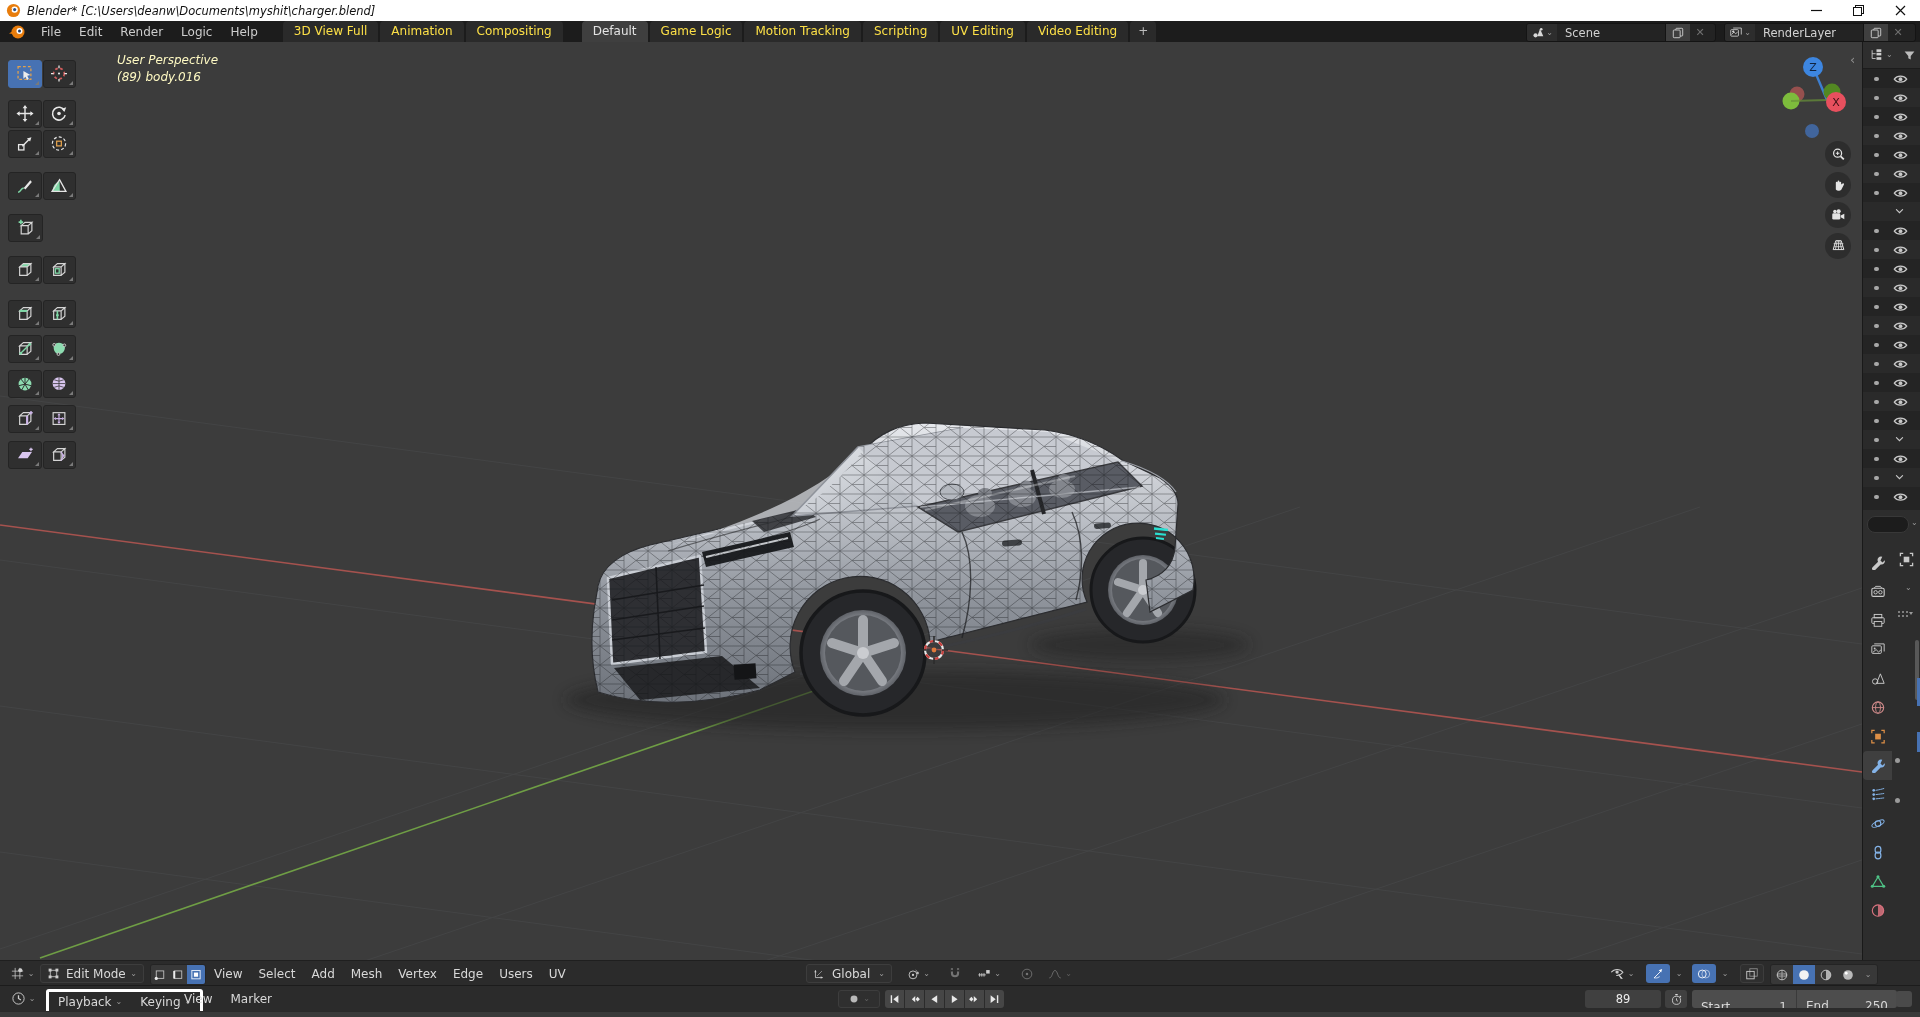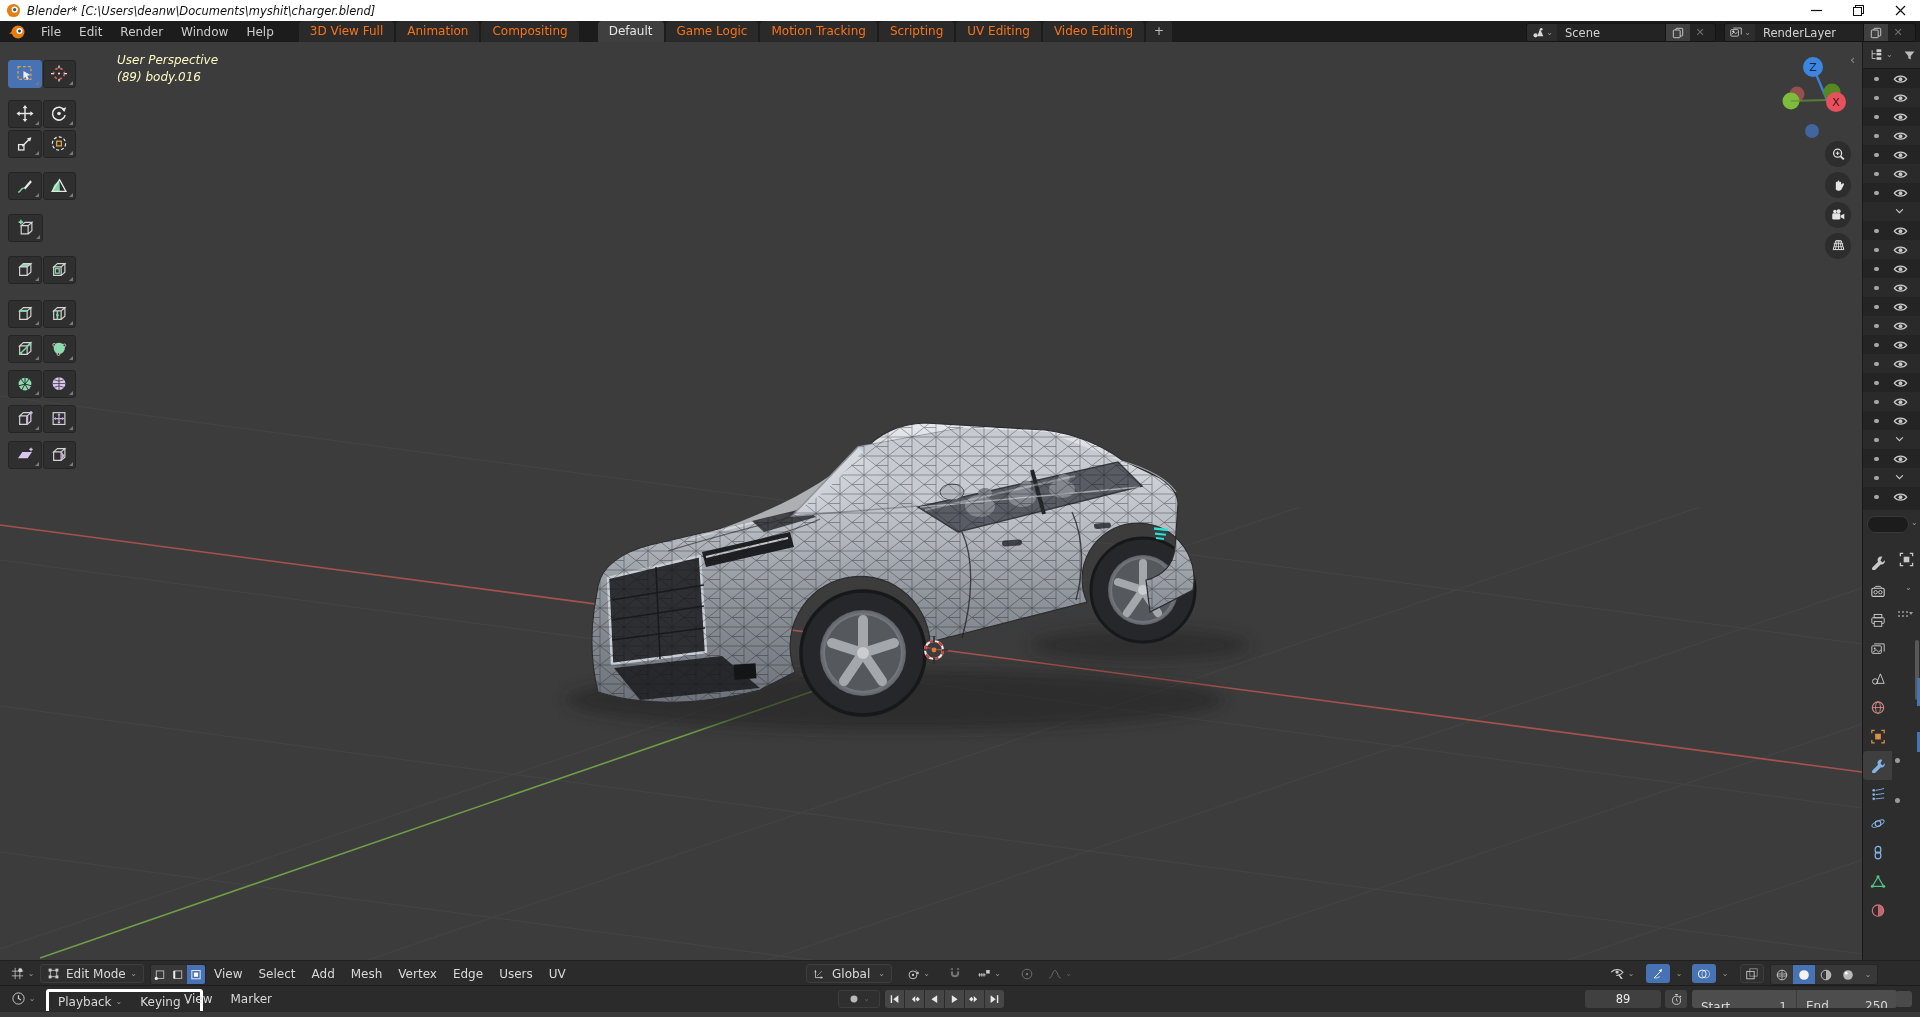--- a/index.html
+++ b/index.html
@@ -10,21 +10,21 @@
   #titlebar{position:absolute;left:0;top:0;width:1920px;height:21px;background:#ffffff;color:#111;
             display:flex;align-items:center;font-style:italic;}
   #titlebar .tlogo{margin:0 6px 0 6px;width:15px;height:15px;}
   #titlebar .ttext{font-size:11.5px;color:#111;}
   .winctl{position:absolute;top:0;width:40px;height:21px;display:flex;align-items:center;justify-content:center;color:#111;}
   
   #menubar{position:absolute;left:0;top:21px;width:1920px;height:21px;background:#1c1c1c;display:flex;align-items:center;}
   #mb-logo{width:18px;height:16px;margin:0 6px 0 8px;}
   .menu-item{padding:2px 9px;color:#cdcdcd;font-size:12px;cursor:default;}
   #tabs{display:flex;align-items:flex-end;height:21px;margin-left:16px;gap:2px;}
-  .tab{height:21px;line-height:21px;padding:0 11px;font-size:12px;color:#f97316;background:#2a2a2a;border-radius:4px 4px 0 0;}
+  .tab{height:21px;line-height:21px;padding:0 11px;font-size:12px;color:#fde047;background:#2a2a2a;border-radius:4px 4px 0 0;}
   .tab.active{background:#3f3f3f;color:#e4e4e4;margin-left:17px;}
   .tab.add{padding:0 8px;color:#bdbdbd;background:#2a2a2a;}
   .idblock{position:absolute;top:2px;height:17px;display:flex;align-items:stretch;background:#232323;border:1px solid #141414;border-radius:3px;overflow:hidden;}
   .idblock .seg-icon{width:30px;background:#2d2d2d;display:flex;align-items:center;justify-content:center;gap:1px;}
   .idblock .seg-text{padding:0 8px;display:flex;align-items:center;color:#d2d2d2;min-width:92px;font-size:11.5px;}
   .idblock .seg-copy{width:24px;background:#3f3f3f;display:flex;align-items:center;justify-content:center;border-left:1px solid #141414;}
   .idblock .seg-x{width:20px;display:flex;align-items:center;justify-content:center;color:#6f6f6f;font-size:11px;}
   .chev{color:#9a9a9a;font-size:8px;line-height:1;}
   
   #viewport{position:absolute;left:0;top:42px;width:1862px;height:918px;background:#3c3c3c;overflow:hidden;}
@@ -115,21 +115,21 @@
           <circle cx="10" cy="8" r="6.5" fill="#e87d0d"></circle>
           <circle cx="11.5" cy="7" r="3" fill="#fff"></circle>
           <circle cx="11.5" cy="7" r="1.5" fill="#1e3a66"></circle>
           <path d="M1 9.5 L8 5 L6 10 Z" fill="#e87d0d"></path>
         </svg>
   </span>
   <span id="wm-menus" style="display:flex">
         <span class="menu-item">File</span>
         <span class="menu-item">Edit</span>
         <span class="menu-item">Render</span>
-        <span class="menu-item">Window</span>
+        <span class="menu-item">Logic</span>
         <span class="menu-item">Help</span>
       </span>
   <span id="tabs">
         <span class="tab">3D View Full</span>
         <span class="tab">Animation</span>
         <span class="tab">Compositing</span>
         <span class="tab active">Default</span>
         <span class="tab">Game Logic</span>
         <span class="tab">Motion Tracking</span>
         <span class="tab">Scripting</span>

